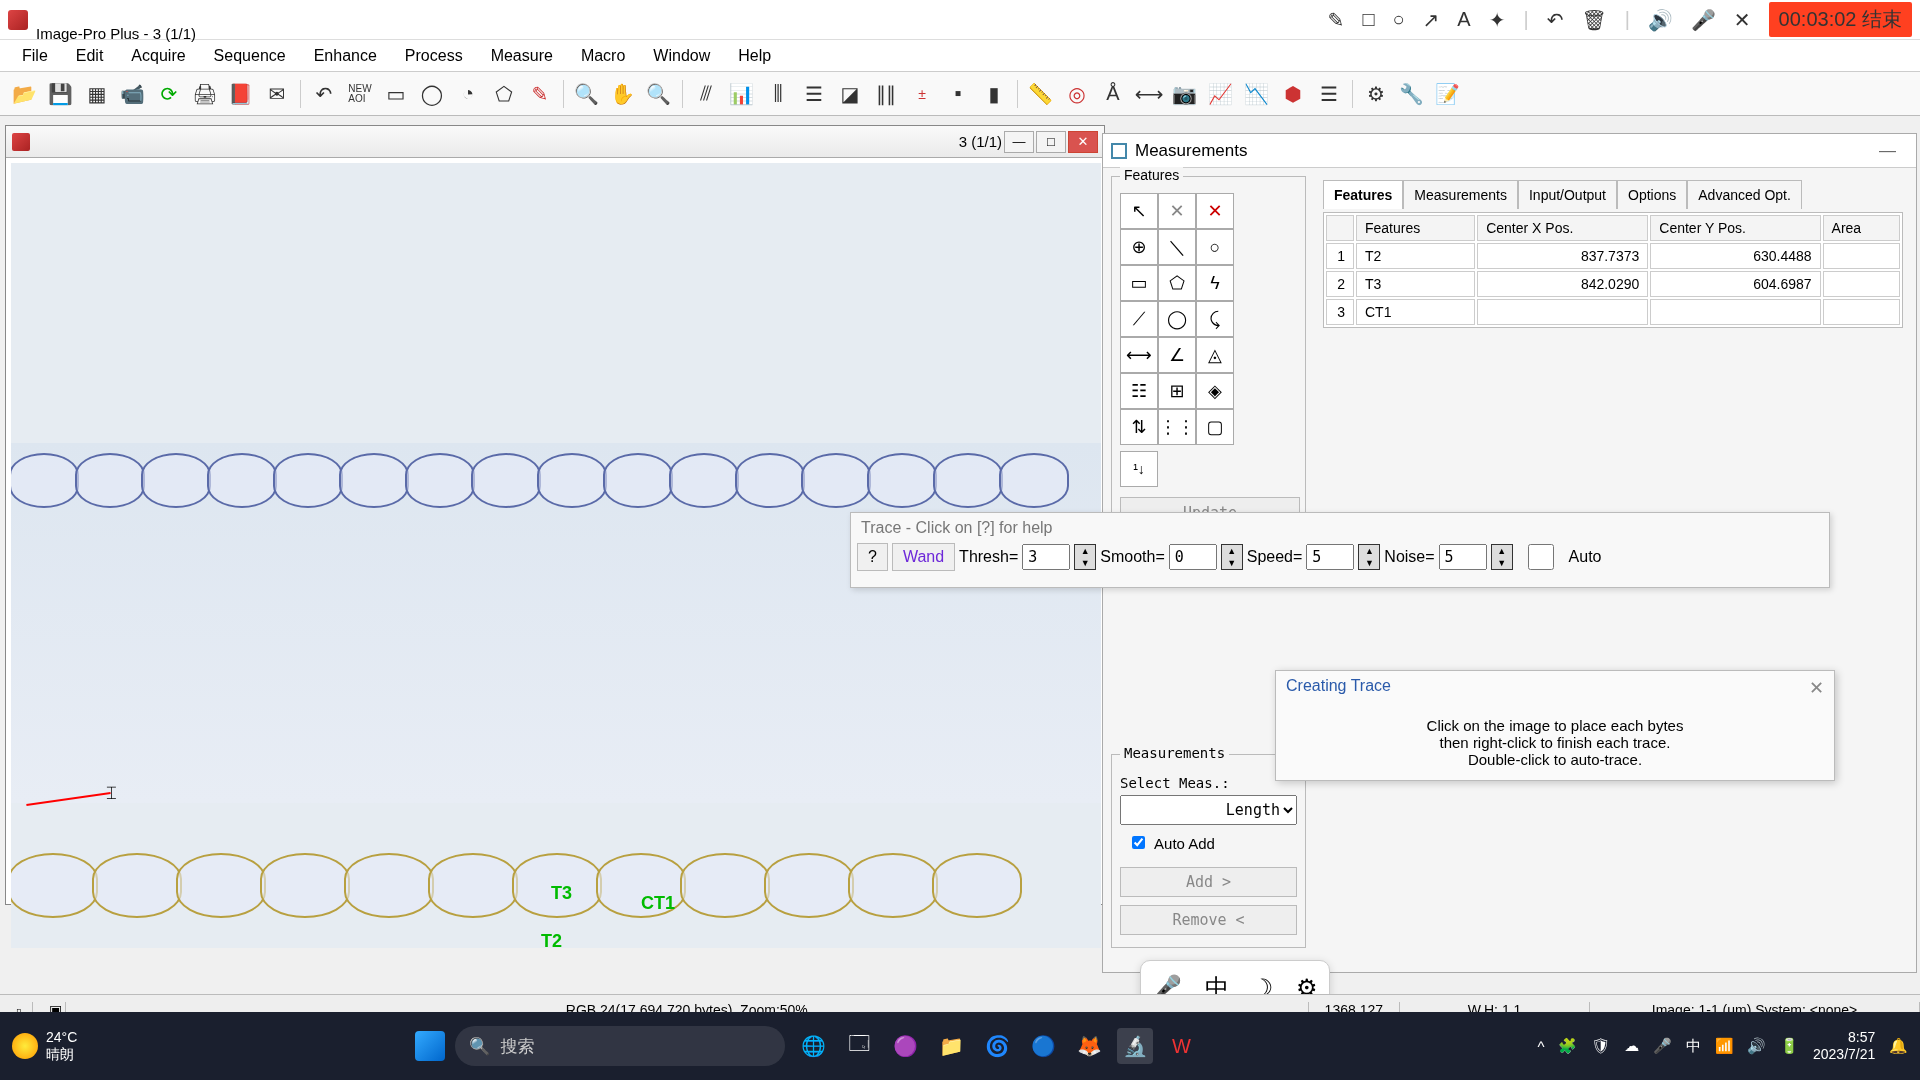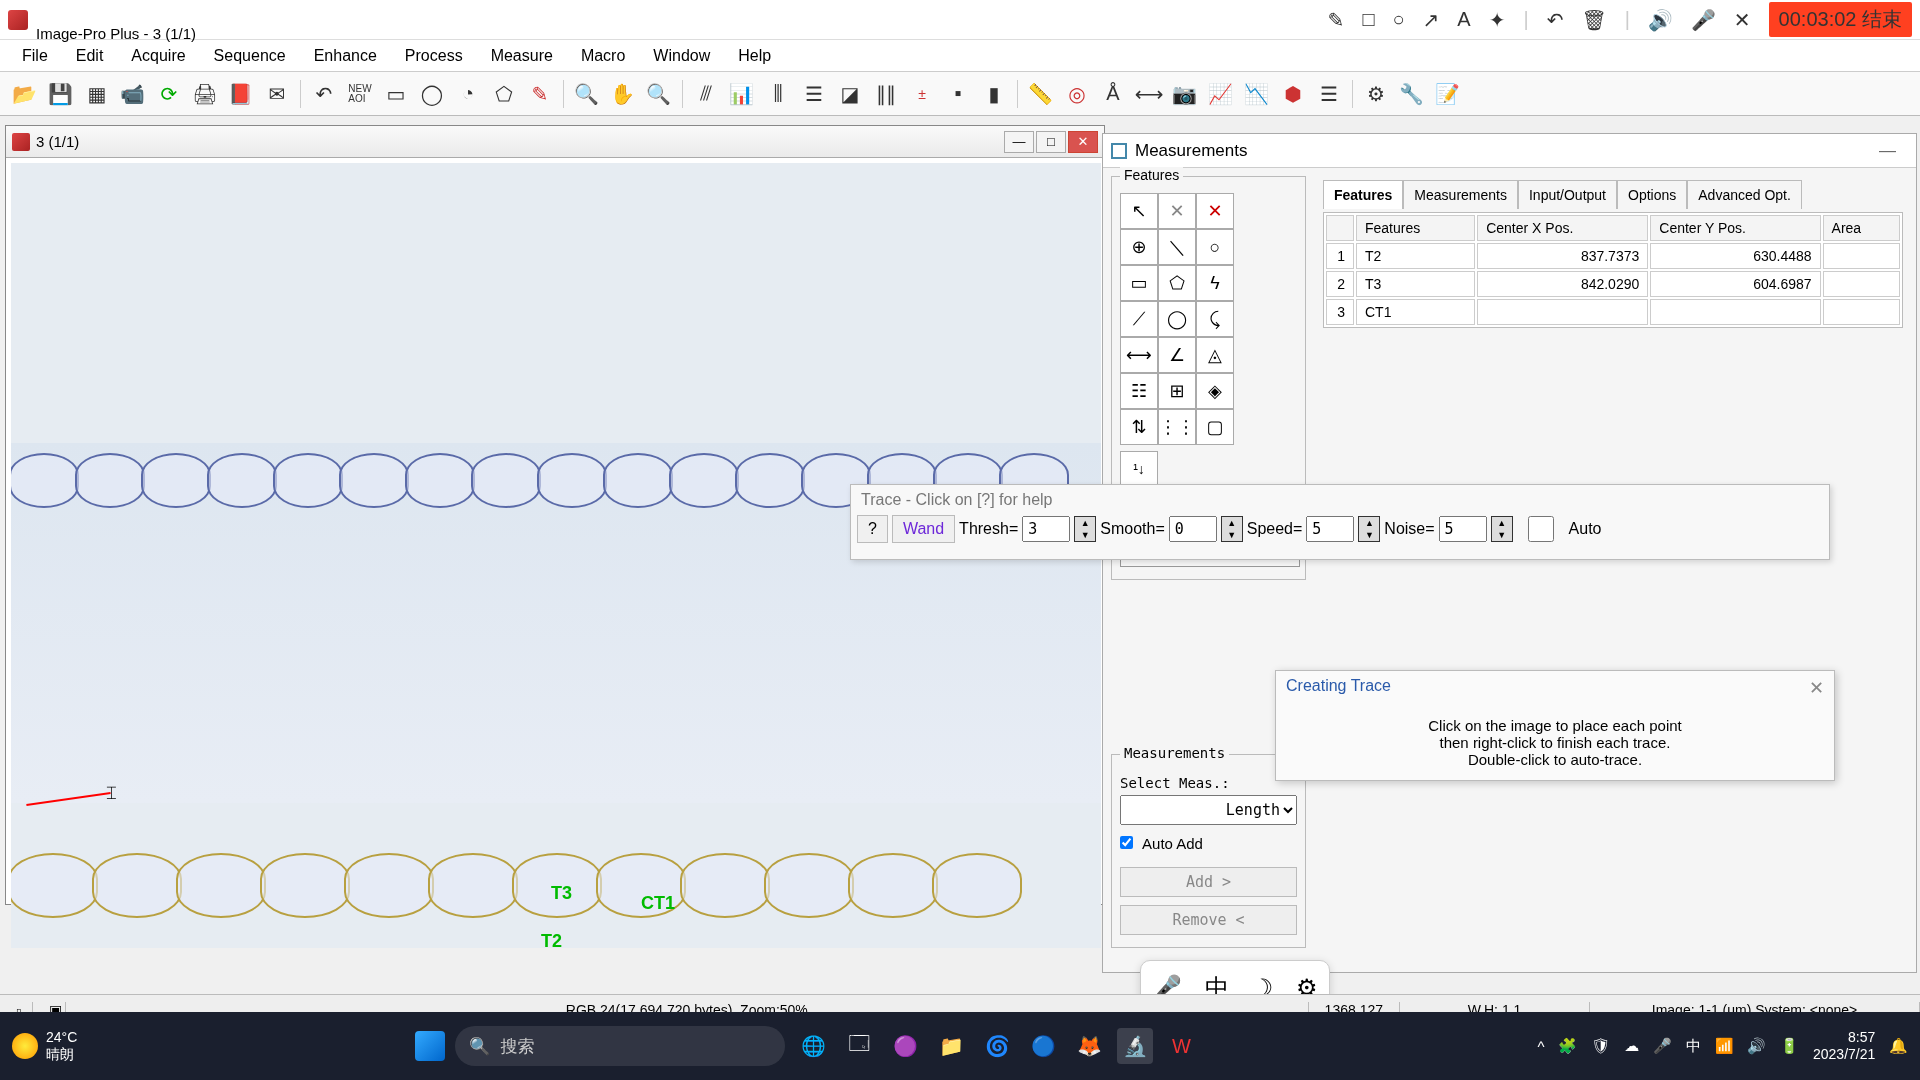--- a/index.html
+++ b/index.html
@@ -12,21 +12,21 @@
 .titlebar .rtools span { font-size:20px; color:#333; cursor:pointer; }
 .titlebar .rec { background:#ff4020; color:#fff; padding:4px 10px; font-size:15px; border-radius:2px; }
 
 .menubar { height:32px; background:#fff; display:flex; align-items:center; padding:0 8px; border-bottom:1px solid #ccc; gap:0; }
 .menubar span { padding:4px 14px; font-size:16px; color:#000; cursor:pointer; }
 
 .toolbar { height:44px; background:#f9f9f9; border-bottom:1px solid #bbb; display:flex; align-items:center; padding:0 8px; gap:2px; }
 .toolbar .tbtn { width:34px; height:34px; display:flex; align-items:center; justify-content:center; border:1px solid transparent; font-size:20px; cursor:pointer; color:#333; }
 .toolbar .sep { width:1px; height:28px; background:#ccc; margin:0 4px; }
 
-.imgwin { position:absolute; left:5px; top:125px; width:1100px; height:780px; border:1px solid #888; background:#fff; }
+.imgwin { position:absolute; left:5px; top:125px; width:1100px; height:780px; border:1px solid #888; background:#fff;text-align:right; }
 .imgwin .ihdr { height:32px; background:linear-gradient(#fafafa,#eaeaea); border-bottom:1px solid #aaa; display:flex; align-items:center; padding:0 6px; }
 .imgwin .ihdr .ilogo { width:18px;height:18px;background:linear-gradient(135deg,#d44,#a22);border-radius:2px;margin-right:6px; }
 .imgwin .ihdr .ititle { flex:1; font-size:15px; color:#000; }
 .imgwin .ihdr .wbtns { display:flex; }
 .imgwin .ihdr .wbtns span { width:30px;height:22px;border:1px solid #aaa;background:#f4f4f4;display:flex;align-items:center;justify-content:center;font-size:13px;margin-left:2px;cursor:pointer; }
 .imgwin .ihdr .wbtns .close { background:#d9534f;color:#fff;border-color:#c43; }
 .imgwin .canvas { position:relative; width:1090px; height:785px; margin:5px; background:#e6ecf2; overflow:hidden; }
 .tissue { position:absolute; left:0; top:280px; width:100%; height:360px; background:linear-gradient(#dde6f0,#e8edf5); }
 .cellrow { position:absolute; left:0; width:100%; display:flex; }
 .cellrow div { border:2px solid #5a6aa8; border-radius:50%/40%; background:rgba(230,235,248,.6); }
@@ -56,24 +56,24 @@
 
 .dtable { position:absolute; left:220px; top:78px; width:580px; border:1px solid #bbb; background:#fff; font-size:14px; }
 .dtable tr td, .dtable tr th { border:1px solid #ccc; padding:4px 8px; }
 .dtable th { background:#f4f4f4; font-weight:normal; text-align:left; }
 .dtable td.num { text-align:right; }
 
 .measbox { position:absolute; left:8px; top:620px; width:195px; border:1px solid #bbb; padding:16px 8px 8px; }
 .measbox .leg { position:absolute; top:-10px; left:8px; background:#f5f5f5; padding:0 4px; font-size:14px; font-family:monospace; }
 .measbox label { font-size:14px; font-family:monospace; display:block; margin:4px 0; }
 .measbox select { width:100%; height:30px; font-family:monospace; font-size:15px;text-align:right; }
-.measbox .chk { margin:10px 0; font-family:monospace; font-size:15px; }
+.measbox .chk { margin:10px 12px; font-family:monospace; font-size:15px; }
 .measbox button { width:100%;height:30px;margin:4px 0;font-family:monospace;font-size:15px;background:#eee;border:1px solid #bbb;color:#888; }
 
-.tracebar { position:absolute; left:850px; top:484px; width:980px; height:76px; background:#f8f8f8; border:1px solid #bbb; box-shadow:2px 2px 6px rgba(0,0,0,.15); }
+.tracebar { position:absolute; left:850px; top:512px; width:980px; height:76px; background:#f8f8f8; border:1px solid #bbb; box-shadow:2px 2px 6px rgba(0,0,0,.15); }
 .tracebar .thdr { font-size:16px; color:#777; padding:6px 10px; }
 .tracebar .trow { display:flex; align-items:center; padding:0 6px; gap:4px; font-family:monospace; font-size:16px; }
 .tracebar .trow .btn { padding:4px 10px; border:1px solid #bbb; background:#f0f0f0; cursor:pointer; }
 .tracebar .trow .btn.dis { color:#6d28d9; }
 .tracebar input { width:48px; height:26px; font-family:monospace; font-size:15px; padding:0 4px; }
 .tracebar .spin { display:inline-flex; flex-direction:column; border:1px solid #333; }
 .tracebar .spin span { width:20px;height:12px;background:#ddd;font-size:9px;text-align:center;line-height:12px;cursor:pointer; }
 
 .ctrace { position:absolute; left:1275px; top:670px; width:560px; background:#fafafa; border:1px solid #bbb; box-shadow:2px 2px 8px rgba(0,0,0,.2); }
 .ctrace .chdr { display:flex; padding:6px 10px; font-size:16px; color:#2a5aaa; }
@@ -356,21 +356,21 @@
   </div>
 </div>
 
 <div class="ctrace">
   <div class="chdr">
       <span>Creating Trace</span>
       <div class="fill"></div>
       <span class="x">✕</span>
     </div>
   <div class="body">
-    <div>Click on the image to place each point</div>
+    <div>Click on the image to place each bytes</div>
     <div>then right-click to finish each trace.</div>
     <div>Double-click to auto-trace.</div>
   </div>
 </div>
 
 <div class="imepane">
   <span>🎤</span>
   <span>中</span>
   <span>☽</span>
   <span>⚙</span>

